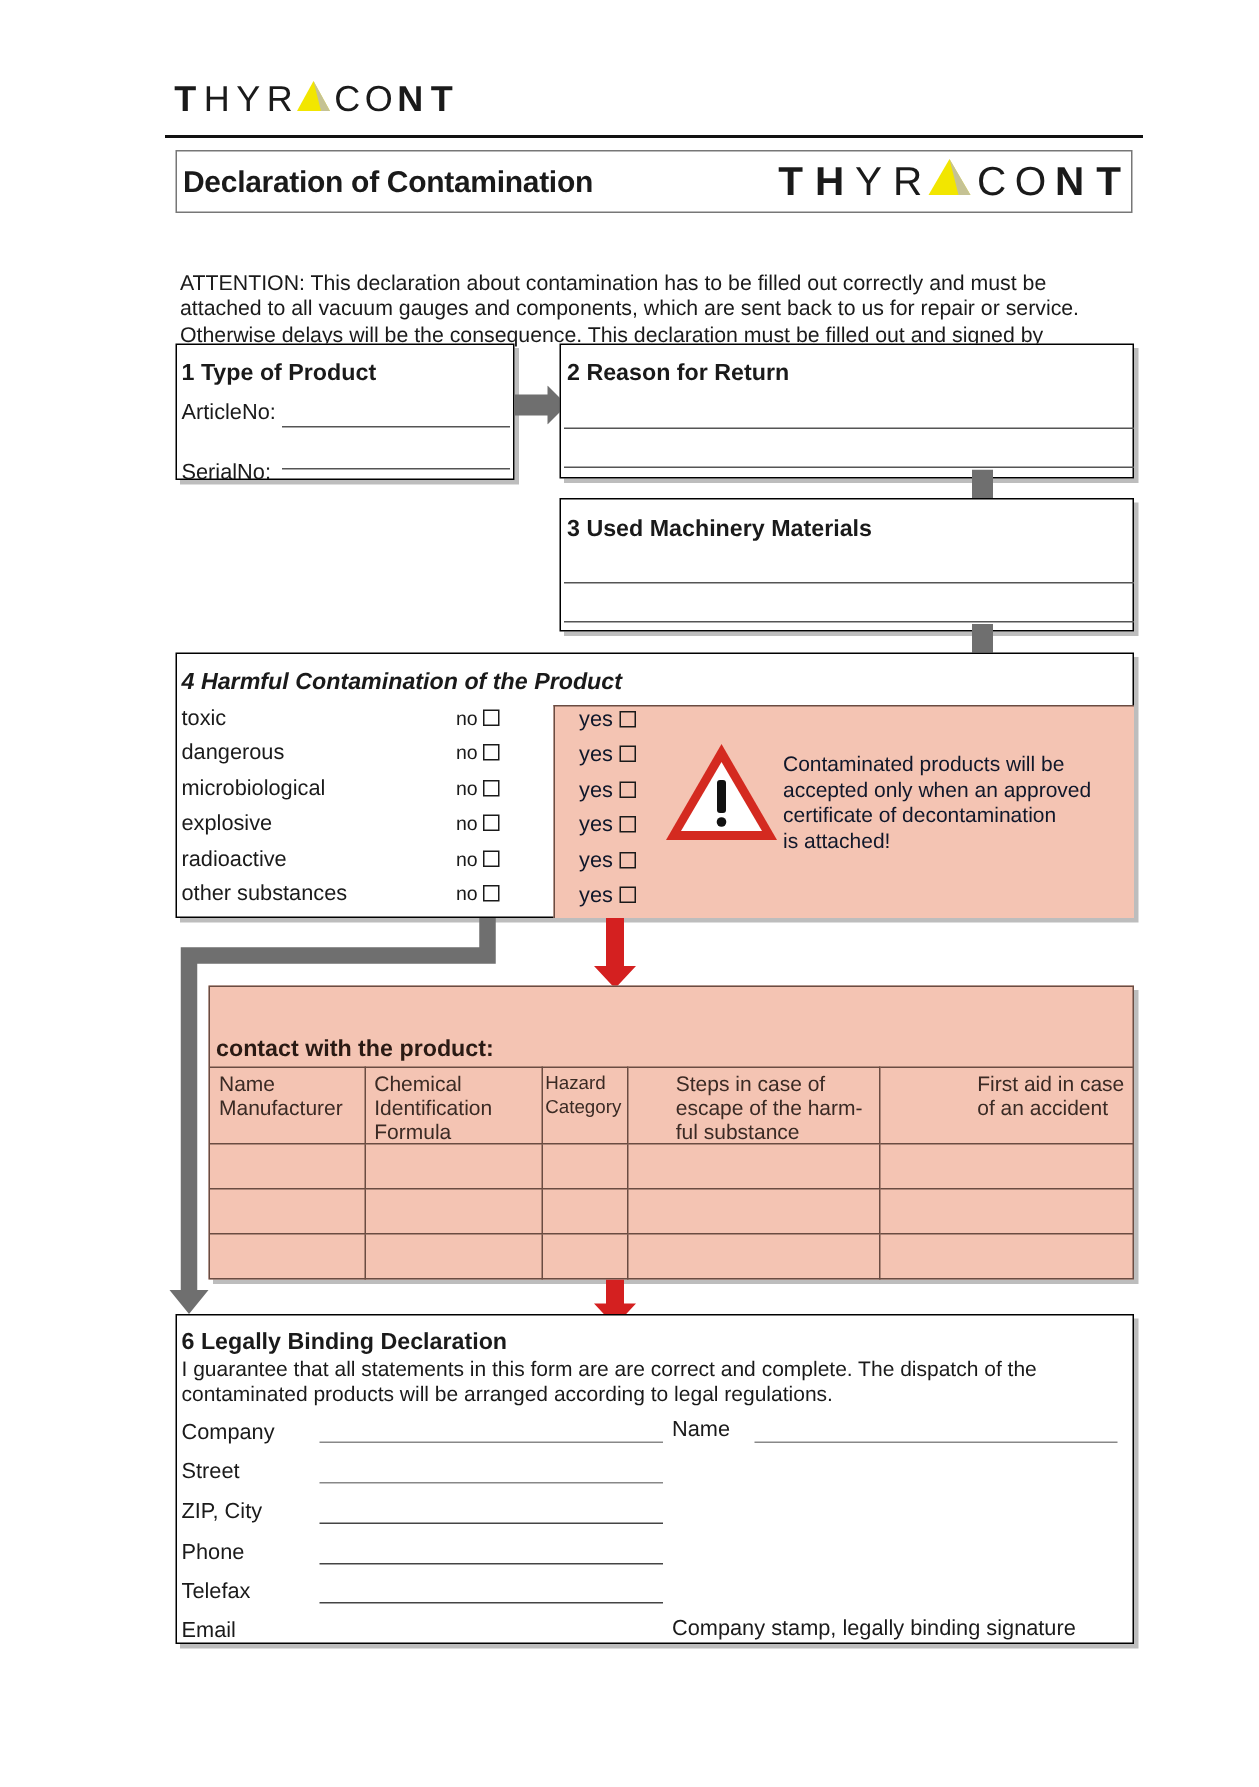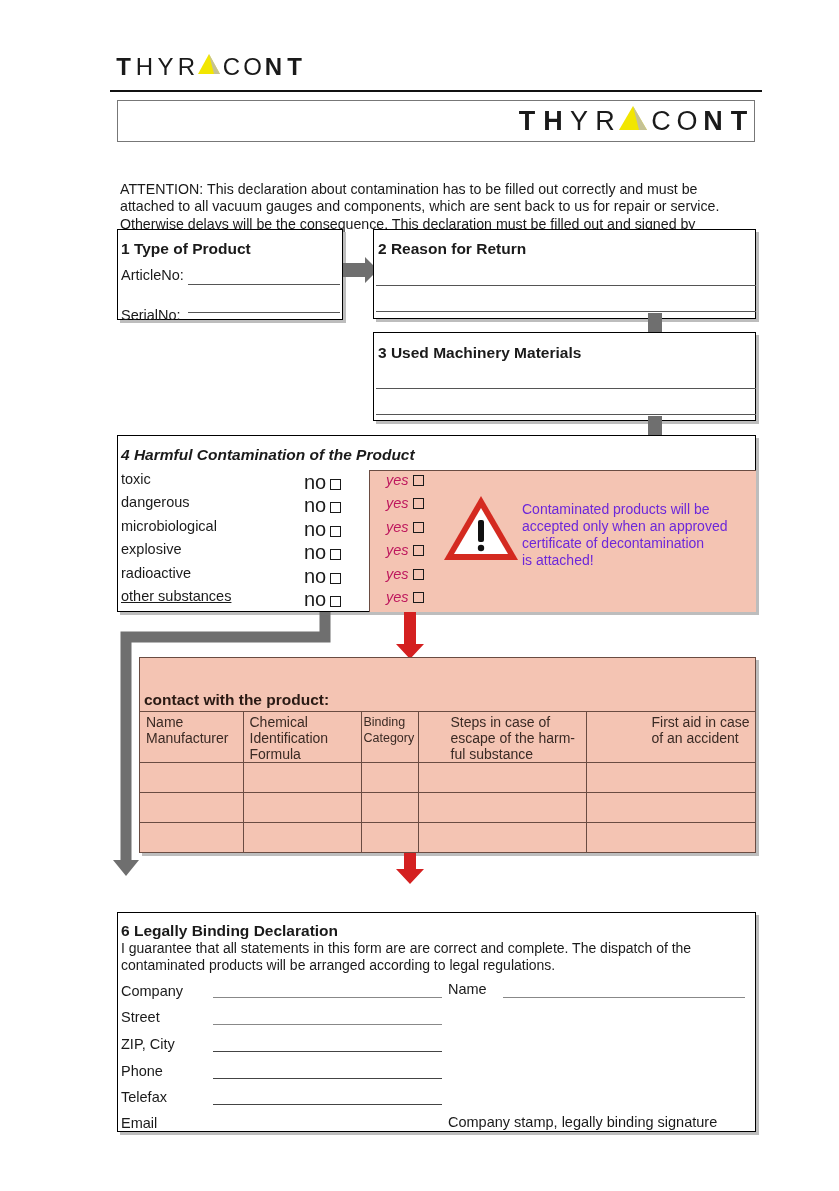--- a/index.html
+++ b/index.html
@@ -29,25 +29,25 @@
     .title-logo .l { width: 26px; }
 
     .attention { left: 120px; top: 148px; width: 640px; font-size: 14.2px; line-height: 17.3px; margin-top: 33px; }
 
     .sec-title { position: absolute; font-size: 15.5px; font-weight: bold; }
     .field-label { position: absolute; font-size: 14.5px; }
     .line { position: absolute; height: 1px; background: #555; }
 
     
     .row-label { position: absolute; left: 3px; font-size: 14.5px; }
-    .no-label { position: absolute; left: 186px; font-size: 20px; }
-    .yes-label { position: absolute; left: 16px; font-size: 14.5px; color: #be185d; font-style: italic; }
+    .no-label { position: absolute; left: 186px; font-size: 13px; }
+    .yes-label { position: absolute; left: 16px; font-size: 14.5px; color: #0f172a; }
     .cb { display: inline-block; width: 11px; height: 11px; border: 1.5px solid #1a1a1a; margin-left: 4px; vertical-align: -1px; background: transparent; }
 
-    .warning-text { position: absolute; left: 152px; top: 30px; font-size: 14px; line-height: 17px; color: #6d28d9; }
+    .warning-text { position: absolute; left: 152px; top: 30px; font-size: 14px; line-height: 17px; color: #0f172a; }
 
     
     table.s5 { position: absolute; left: 0; top: 53px; width: 616px; border-collapse: collapse; table-layout: fixed; }
     table.s5 td, table.s5 th { border: 1px solid #6a4c42; font-weight: normal; text-align: left; vertical-align: top; font-size: 14px; line-height: 16px; padding: 2px 0 0 6px; color: #3a2a24; overflow: hidden; }
     table.s5 tr.hdr td { height: 50px; border-top: 1px solid #6a4c42; }
     table.s5 tr.dr td { height: 30px; }
     table.s5 tr td:first-child { border-left: none; }
     table.s5 tr td:last-child { border-right: none; }
     table.s5 tr:last-child td { border-bottom: none; }
 
@@ -69,20 +69,21 @@
       </svg>
   </span>
   <span class="l n">C</span>
   <span class="l n">O</span>
   <span class="l b">N</span>
   <span class="l b">T</span>
 </div>
 <div class="abs top-rule"></div>
 
 <div class="box title-box">
+  <div class="title-text">Declaration of Contamination</div>
   <div class="logo title-logo">
     <span class="l b">T</span>
     <span class="l b">H</span>
     <span class="l n">Y</span>
     <span class="l n">R</span>
     <span class="tri">
       <svg width="30" height="26" viewBox="0 0 30 26">
           <polygon points="15,1 29,25 1,25" fill="#f2e600"></polygon>
           <polygon points="15,1 29,25 21,25" fill="#b9b9b9" opacity="0.8"></polygon>
         </svg>
@@ -156,21 +157,21 @@
       <div>certificate of decontamination</div>
       <div>is attached!</div>
     </div>
   </div>
 
   <div class="row-label" style="top:35px;">toxic</div>
   <div class="row-label" style="top:58px;">dangerous</div>
   <div class="row-label" style="top:82px;">microbiological</div>
   <div class="row-label" style="top:105px;">explosive</div>
   <div class="row-label" style="top:129px;">radioactive</div>
-  <div class="row-label" style="top:152px;text-decoration:underline;">other substances</div>
+  <div class="row-label" style="top:152px;">other substances</div>
 
   <div class="no-label" style="top:35px;"><span>no</span><span class="cb"></span></div>
   <div class="no-label" style="top:58px;"><span>no</span><span class="cb"></span></div>
   <div class="no-label" style="top:82px;"><span>no</span><span class="cb"></span></div>
   <div class="no-label" style="top:105px;"><span>no</span><span class="cb"></span></div>
   <div class="no-label" style="top:129px;"><span>no</span><span class="cb"></span></div>
   <div class="no-label" style="top:152px;"><span>no</span><span class="cb"></span></div>
 </div>
 
 <svg class="arrow" style="left:108px; top:612px;" width="230" height="265">
@@ -197,21 +198,21 @@
       <td>
             <div>Name</div>
             <div>Manufacturer</div>
           </td>
       <td>
             <div>Chemical</div>
             <div>Identification</div>
             <div>Formula</div>
           </td>
       <td style="font-size:12.5px; padding-left:2px;">
-            <div>Binding</div>
+            <div>Hazard</div>
             <div>Category</div>
           </td>
       <td style="padding-left:32px;">
             <div>Steps in case of</div>
             <div>escape of the harm-</div>
             <div>ful substance</div>
           </td>
       <td style="padding-left:65px;">
             <div>First aid in case</div>
             <div>of an accident</div>
@@ -239,21 +240,21 @@
       <td></td>
     </tr>
   </tbody>
     </table>
 </div>
 
 <svg class="arrow" style="left:395px; top:853px;" width="30" height="32">
   <polygon points="9,0 21,0 21,16 29,16 15,31 1,16 9,16" fill="#d42020"></polygon>
 </svg>
 
-<div class="box" style="left:117px; top:912px; width:639px; height:220px;">
+<div class="box" style="left:117px; top:876px; width:639px; height:220px;">
   <div class="sec-title" style="left:3px; top:9px;">6  Legally Binding Declaration</div>
   <div style="position:absolute; left:3px; top:27px; font-size:14px; line-height:17px;">
     <div>I guarantee that all statements in this form are are correct and complete. The dispatch of the</div>
     <div>contaminated products will be arranged according to legal regulations.</div>
   </div>
 
   <div class="field-label" style="left:3px; top:70px;">Company</div>
   <div class="line" style="left:95px; top:84px; width:229px; background:#888;"></div>
   <div class="field-label" style="left:330px; top:68px;">Name</div>
   <div class="line" style="left:385px; top:84px; width:242px; background:#888;"></div>

